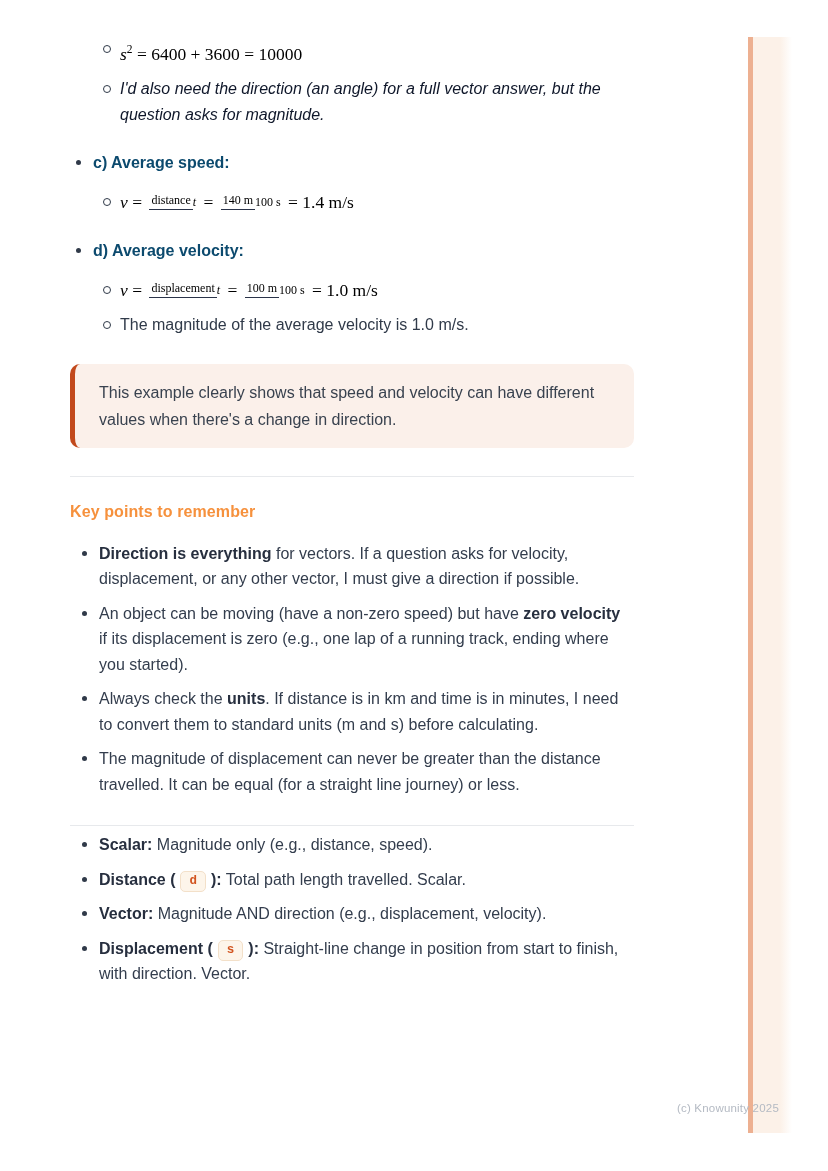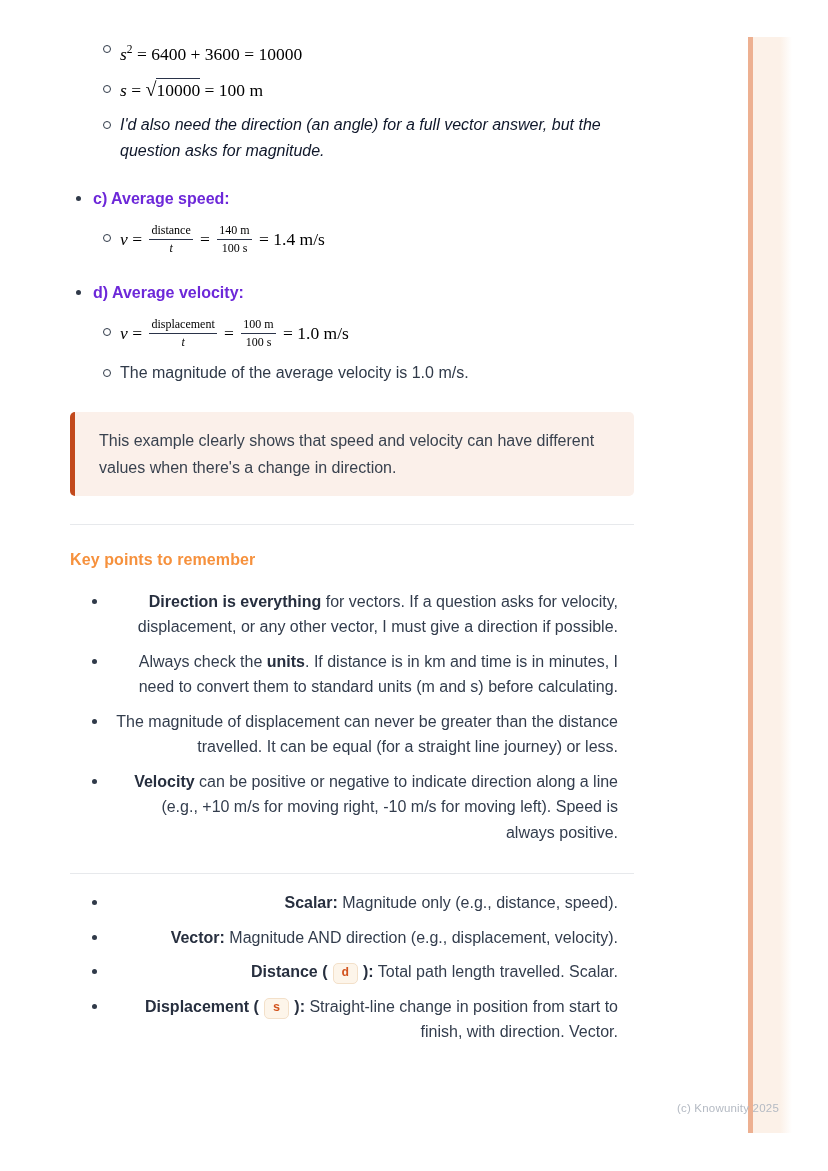--- a/index.html
+++ b/index.html
@@ -62,32 +62,32 @@
   }
 
   .top-label {
     position: relative;
     padding-left: 23px;
     margin-top: 22px;
     margin-bottom: 14px;
     font-size: 16px;
     font-weight: 700;
     line-height: 25px;
-    color: #6d28d9;
+    color: #0c4a6e;
   }
   .top-label::before {
     content: "";
     position: absolute;
     left: 6px; top: 10px;
     width: 5px; height: 5px;
     background: #303a49;
     border-radius: 50%;
   }
 
-  .pointlist { margin: 16px; text-align: right; }
+  .pointlist { margin: 6px; }
   .pointlist > li {
     position: relative;
     padding-left: 23px;
     margin-bottom: 9px;
     line-height: 25.5px;
     font-size: 16px;
     color: #333d4d;
   }
   .pointlist > li::before {
     content: "";
@@ -105,41 +105,41 @@
   .math {
     font-family: "Liberation Serif", serif;
     font-size: 17.5px;
     color: #000000;
     white-space: nowrap;
   }
   .math .var { font-style: italic; }
   .math sup { font-size: 11.5px; }
   .frac {
     display: inline-flex;
-    flex-direction: column;
+    flex-direction: row;
     align-items: center;
     vertical-align: middle;
     font-size: 12px;
     line-height: 1.25;
     margin: 0 3px;
     transform: translateY(-2px);
   }
   .frac .num { border-bottom: 1px solid #2a3349; padding: 0 2px 1px; }
   .frac .den { padding-top: 1px; }
   .frac .it { font-style: italic; }
   .sqrt-sign { font-size: 20px; }
   .sqrt-rad { border-top: 1.4px solid #2a3349; padding-top: 1px; }
   .math-row { line-height: 30px; }
 
   
   .callout {
     margin-top: 26px;
     background: #fbf0ea;
     border-left: 5px solid #c2491c;
-    border-radius: 5px;
+    border-radius: 10px;
     padding: 15px 24px;
     font-size: 16px;
     line-height: 27px;
     color: #39424f;
   }
 
   
   hr.divider {
     border: none;
     border-top: 1px solid #e7e9ec;
@@ -174,23 +174,20 @@
 
 <div class="page-strip"></div>
 <div class="watermark">(c) Knowunity 2025</div>
 
 <div class="content">
 
   <ul class="sublist">
     <li>
       <span class="math"><span class="var">s</span><sup>2</sup><span> = 6400 + 3600 = 10000</span></span>
     </li>
-    <li>
-      <span class="math"><span class="var">s</span><span> = </span><span class="sqrt-sign">√</span><span class="sqrt-rad">10000</span><span> = 100 m</span></span>
-    </li>
     <li class="note-italic">I'd also need the direction (an angle) for a full vector answer, but the question asks for magnitude.</li>
   </ul>
 
   <div class="top-label">c) Average speed:</div>
   <ul class="sublist">
     <li class="math-row">
       <span class="math"><span class="var">v</span><span> = </span><span class="frac">
             <span class="num">distance</span>
             <span class="den it">t</span>
           </span><span> = </span><span class="frac">
@@ -216,27 +213,27 @@
 
   <div class="callout">
     <span>This example clearly shows that speed and velocity can have different values when there's a change in direction.</span>
   </div>
 
   <hr class="divider">
 
   <h2 class="section-title">Key points to remember</h2>
   <ul class="pointlist">
     <li><span class="b">Direction is everything</span><span> for vectors. If a question asks for velocity, displacement, or any other vector, I must give a direction if possible.</span></li>
+    <li><span>An object can be moving (have a non-zero speed) but have </span><span class="b">zero velocity</span><span> if its displacement is zero (e.g., one lap of a running track, ending where you started).</span></li>
     <li><span>Always check the </span><span class="b">units</span><span>. If distance is in km and time is in minutes, I need to convert them to standard units (m and s) before calculating.</span></li>
     <li><span>The magnitude of displacement can never be greater than the distance travelled. It can be equal (for a straight line journey) or less.</span></li>
-    <li><span class="b">Velocity</span><span> can be positive or negative to indicate direction along a line (e.g., +10 m/s for moving right, -10 m/s for moving left). Speed is always positive.</span></li>
   </ul>
 
   <hr class="divider">
 
   <ul class="pointlist">
     <li><span class="b">Scalar:</span><span> Magnitude only (e.g., distance, speed).</span></li>
+    <li><span class="b">Distance (</span><span class="badge">d</span><span class="b">):</span><span> Total path length travelled. Scalar.</span></li>
     <li><span class="b">Vector:</span><span> Magnitude AND direction (e.g., displacement, velocity).</span></li>
-    <li><span class="b">Distance (</span><span class="badge">d</span><span class="b">):</span><span> Total path length travelled. Scalar.</span></li>
     <li><span class="b">Displacement (</span><span class="badge">s</span><span class="b">):</span><span> Straight-line change in position from start to finish, with direction. Vector.</span></li>
   </ul>
 
 </div>
 
 </body></html>

